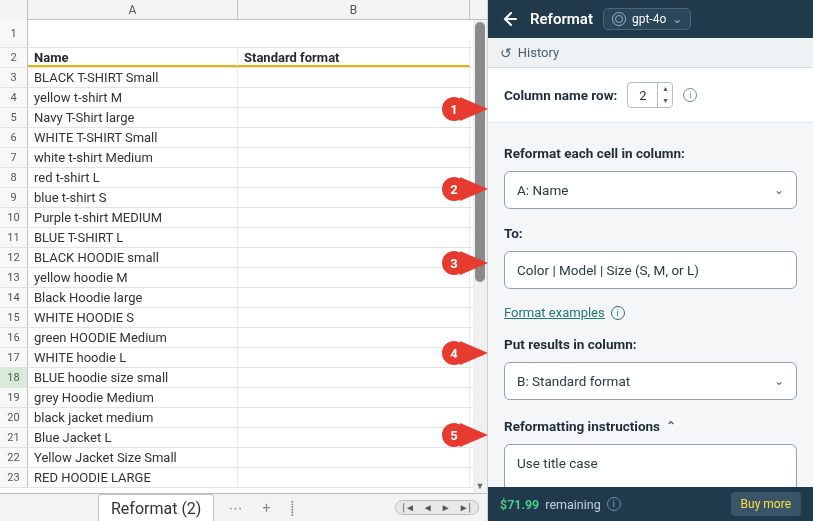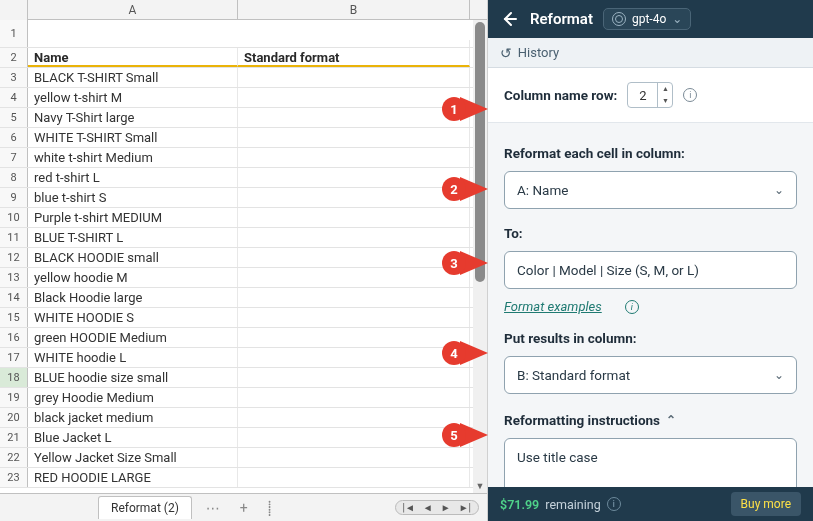--- a/index.html
+++ b/index.html
@@ -63,21 +63,21 @@
       color: #2a2a2a;
     }
     .row.active .row-header { background: #d9ead8; }
     
     .sheet-tabs {
       height: 28px; border-top: 1px solid #c0c0c0; background: #f3f3f3;
       display: flex; align-items: center; padding: 0 8px; gap: 8px;
     }
     .sheet-tab {
       background: #fff; border: 1px solid #c0c0c0; border-bottom: none;
-      padding: 4px 12px; font-size: 12px; border-radius: 3px 3px 0 0;
+      padding: 4px 12px; font-size: 16px; border-radius: 3px 3px 0 0;
       margin-left: 90px;
     }
     .tab-icon { color: #888; font-size: 14px; padding: 0 6px; cursor: pointer; }
     .nav-arrows {
       margin-left: auto; display: flex; gap: 2px; border: 1px solid #bbb;
       border-radius: 10px; padding: 1px 4px; background: #e8e8e8;
     }
     .nav-arrow { font-size: 10px; color: #555; padding: 0 3px; }
     
     .vscroll {
@@ -157,21 +157,21 @@
       padding: 0 12px; display: flex; align-items: center;
       justify-content: space-between; background: #fff; cursor: pointer;
       font-size: 13.5px; color: #2a3a46;
     }
     .chevron { font-size: 12px; color: #5a6a76; }
     .text-input {
       border: 1px solid #8fa2af; border-radius: 6px; height: 38px;
       padding: 0 12px; display: flex; align-items: center; background: #fff;
       font-size: 13.5px; color: #2a3a46;
     }
-    .link-row { margin-top: 10px; display: flex; align-items: center; gap: 23px; font-style: italic; }
+    .link-row { margin-top: 16px; display: flex; align-items: center; gap: 6px; }
     .link { color: #1f7a72; font-size: 13px; text-decoration: underline; cursor: pointer; }
     .textarea {
       border: 1px solid #8fa2af; border-radius: 6px; min-height: 58px;
       padding: 10px 12px; background: #fff; font-size: 13.5px; color: #2a3a46;
       margin-top: 6px;
     }
     .panel-footer {
       height: 34px; background: #203a4c; color: #fff;
       display: flex; align-items: center; padding: 0 12px;
       justify-content: space-between; font-size: 12.5px;

